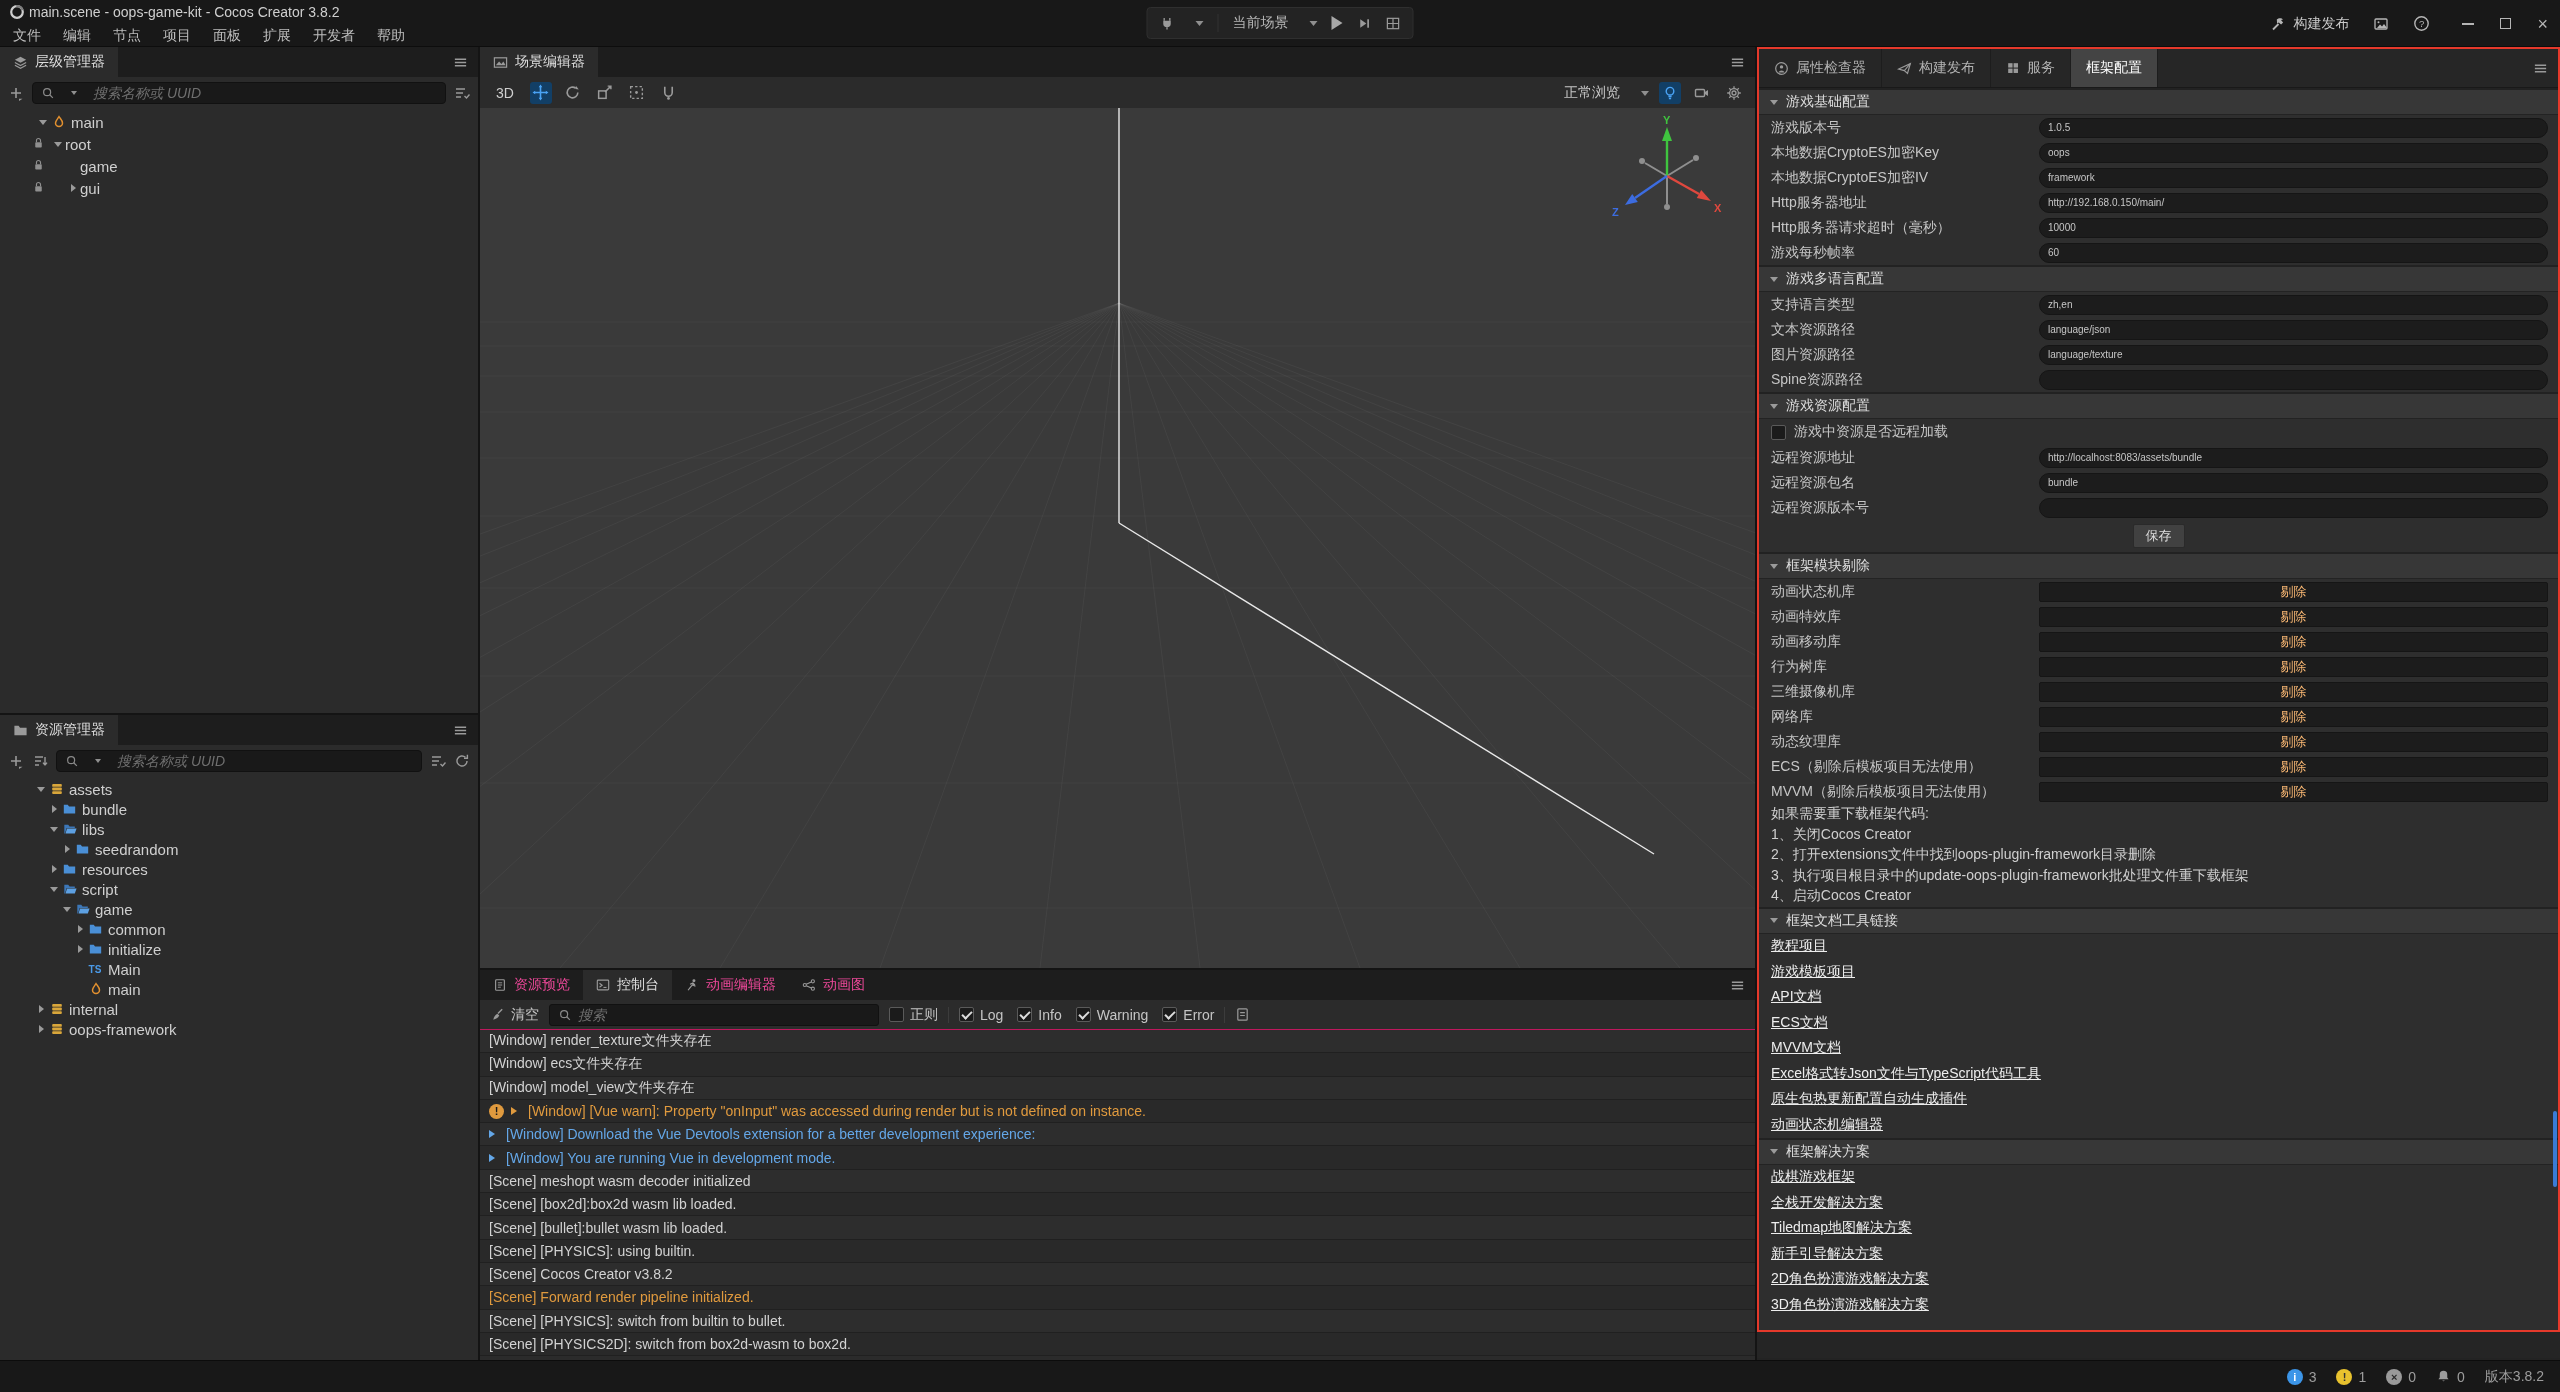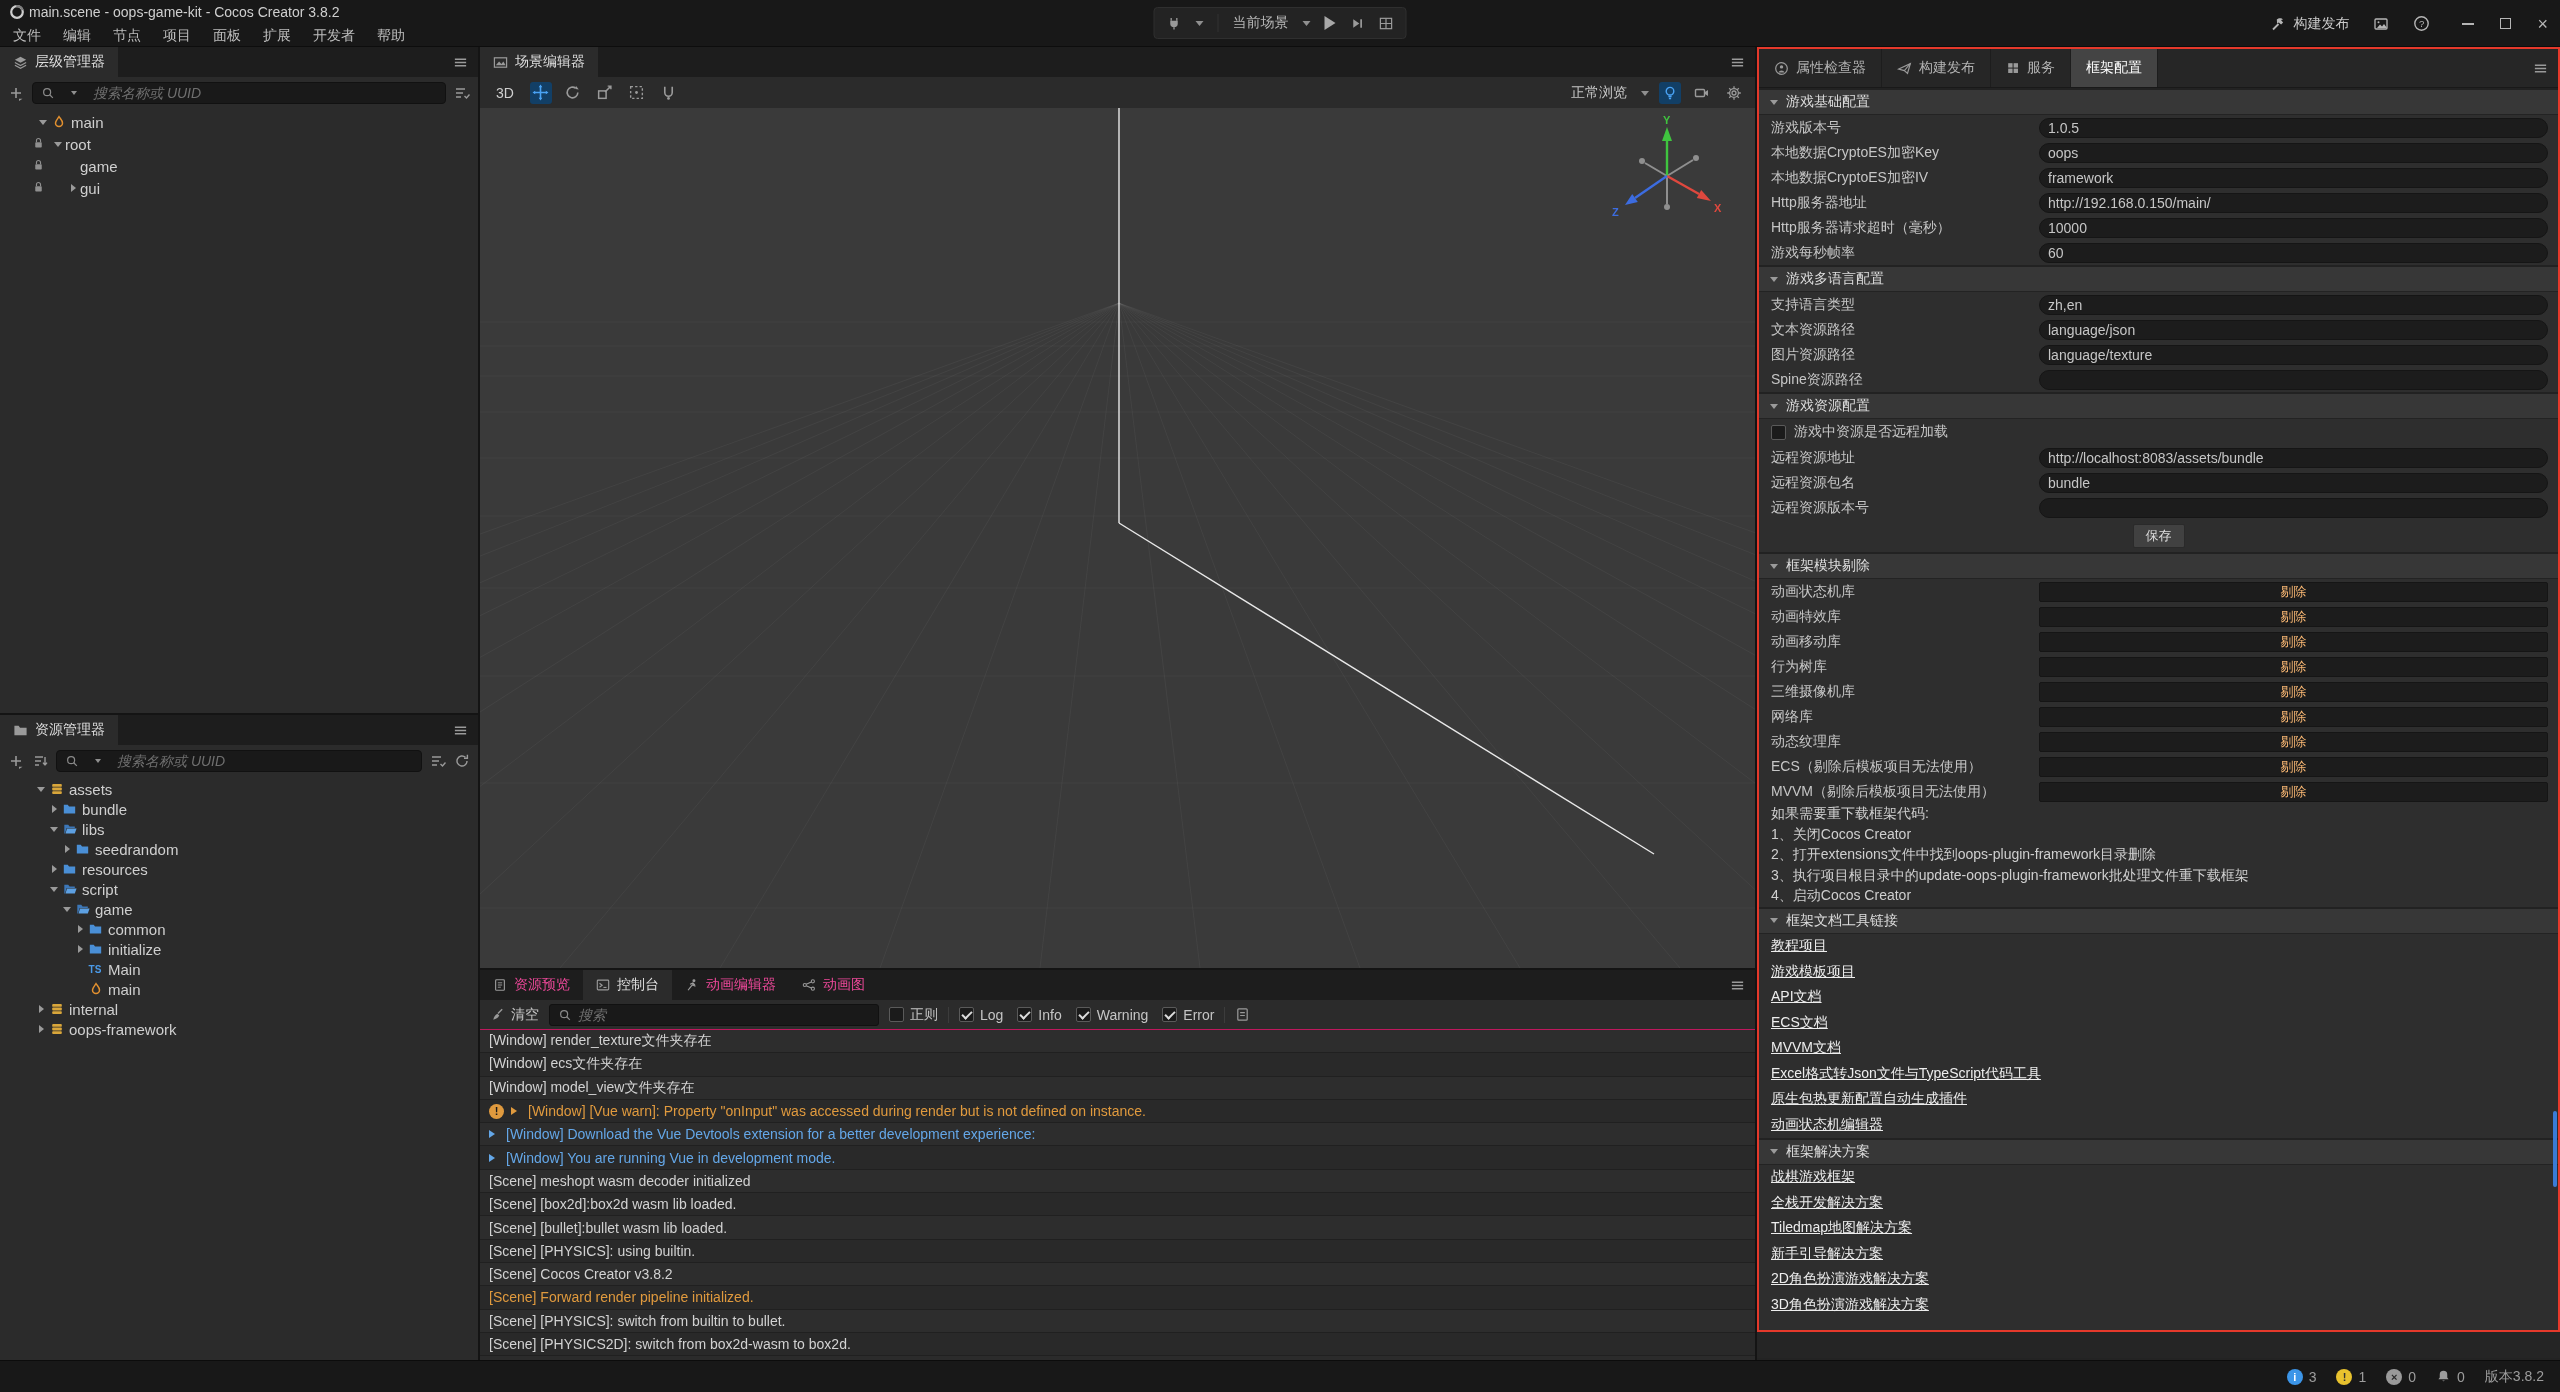--- a/index.html
+++ b/index.html
@@ -7,21 +7,21 @@
     font-family:"Liberation Sans","DejaVu Sans",sans-serif; color:#c9c9c9; font-size:15px; }
   .app { width:2560px; height:1392px; display:flex; flex-direction:column; }
 
   
   .topbar { height:47px; flex:none; background:#181818; position:relative; border-bottom:1px solid #0d0d0d; }
   .title-row { height:24px; display:flex; align-items:center; gap:4px; padding-left:9px; font-size:14px; color:#cfcfcf; }
   .menu-row { height:23px; display:flex; align-items:center; padding-left:2px; }
   .menu-item { padding:0 11px; font-size:14px; color:#bdbdbd; cursor:default; }
   .center-pill { position:absolute; left:50%; top:7px; transform:translateX(-50%); height:32px;
     background:#232323; border:1px solid #2f2f2f; border-radius:4px; display:flex; align-items:center; padding:0 12px; gap:14px; }
-  .pill-item { display:flex; align-items:center; gap:14px; color:#b5b5b5; font-size:14px;justify-content:center; }
+  .pill-item { display:flex; align-items:center; gap:21px; color:#b5b5b5; font-size:14px;justify-content:center; }
   .caret { width:0; height:0; border:4px solid transparent; border-top:5px solid #8f8f8f; margin-top:5px; }
   .play-tri { width:0; height:0; border:7px solid transparent; border-left:11px solid #a8a8a8; border-right:none; }
   .pill-sep { width:1px; height:18px; background:#333; }
   .top-right { position:absolute; right:12px; top:0; height:47px; display:flex; align-items:center; gap:24px; }
   .build-btn { display:flex; align-items:center; gap:7px; font-size:14px; color:#c9c9c9; }
   .win-controls { display:flex; align-items:center; gap:26px; margin-left:8px; color:#b5b5b5; }
   .wc-min { width:12px; height:2px; background:#b5b5b5; }
   .wc-max { width:11px; height:11px; border:1.5px solid #b5b5b5; }
   .wc-close { font-size:18px; line-height:1; color:#b5b5b5; }
 
@@ -91,21 +91,21 @@
   .insp-tabs { height:39px; flex:none; background:#262626; display:flex; align-items:stretch; border-bottom:1px solid #191919; }
   .insp-tab { display:flex; align-items:center; gap:7px; padding:0 15px; font-size:14px; color:#b2b2b2; border-right:1px solid #1d1d1d; }
   .insp-tab.active { background:#444; color:#fff; }
   .sec-header { height:27px; flex:none; display:flex; align-items:center; gap:8px; padding:0 11px;
     background:#373737; color:#dedede; font-size:14px; border-top:2px solid #222; border-bottom:1px solid #232323; }
   .sec-chev { width:0; height:0; border:4px solid transparent; border-top:5px solid #9a9a9a; margin-top:4px; }
   .f-row { height:25px; flex:none; display:flex; align-items:center; padding-left:12px; }
   .f-label { width:268px; flex:none; font-size:14px; color:#c6c6c6; white-space:nowrap; overflow:hidden; }
   .f-value { flex:1; padding-right:10px; display:flex; }
   .f-input { width:100%; height:20px; background:#1c1c1c; border:1px solid #151515; border-radius:10px;
-    color:#c6c6c6; font-size:14px; padding:0 8px; font-family:inherit; outline:none; }
+    color:#c6c6c6; font-size:10px; padding:0 8px; font-family:inherit; outline:none; }
   .btn-bar { width:100%; height:20px; background:#1c1c1c; border:1px solid #151515; border-radius:2px;
     color:#fdba74; font-size:13px; display:flex; align-items:center; justify-content:center; cursor:default; }
   .cbx-row { height:26px; flex:none; display:flex; align-items:center; gap:8px; padding-left:12px; font-size:14px; color:#c6c6c6; }
   .save-row { height:32px; flex:none; display:flex; align-items:center; justify-content:center; }
   .save-btn { padding:2px 12px; background:#414141; border:1px solid #2a2a2a; border-radius:2px; font-size:13px; color:#ddd; }
   .note-row { height:20.5px; flex:none; display:flex; align-items:center; padding-left:12px; font-size:14px; color:#cfcfcf; white-space:nowrap; }
   .link-row { height:25.5px; flex:none; display:flex; align-items:center; padding-left:12px; }
   .link { font-size:14px; color:#ededed; text-decoration:underline; white-space:nowrap; }
   .insp-scroll { position:absolute; right:1px; width:4px; top:1062px; height:76px; background:#3a7bd5; border-radius:2px; }
 

